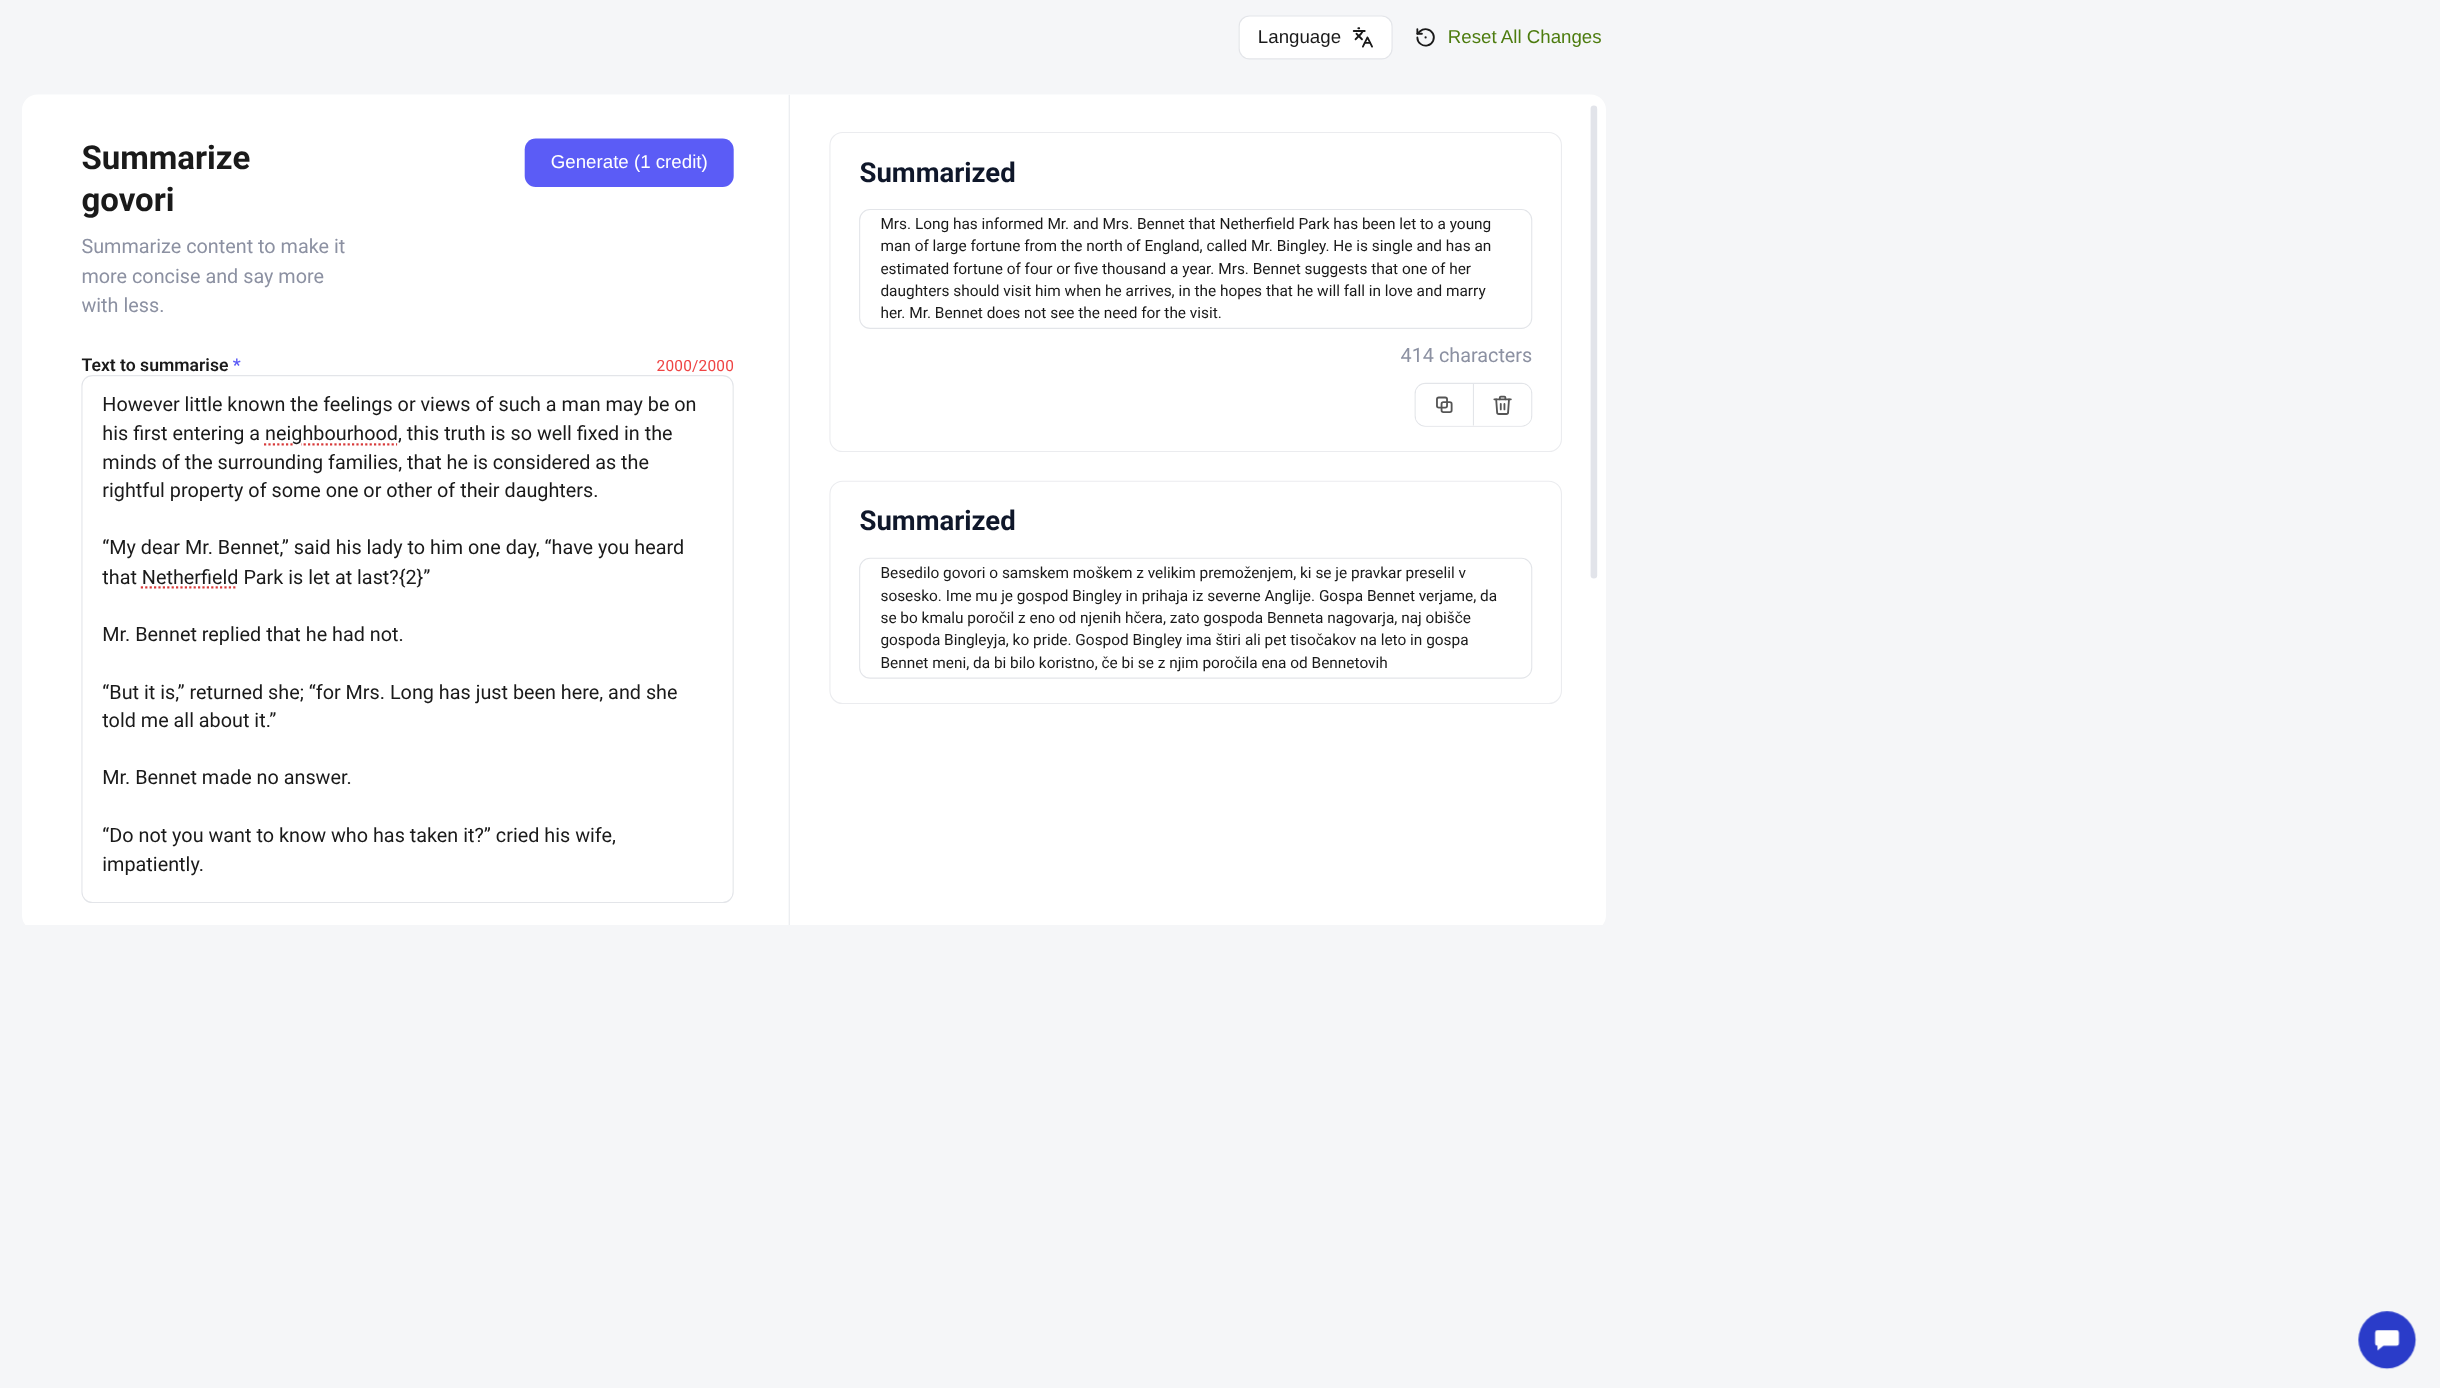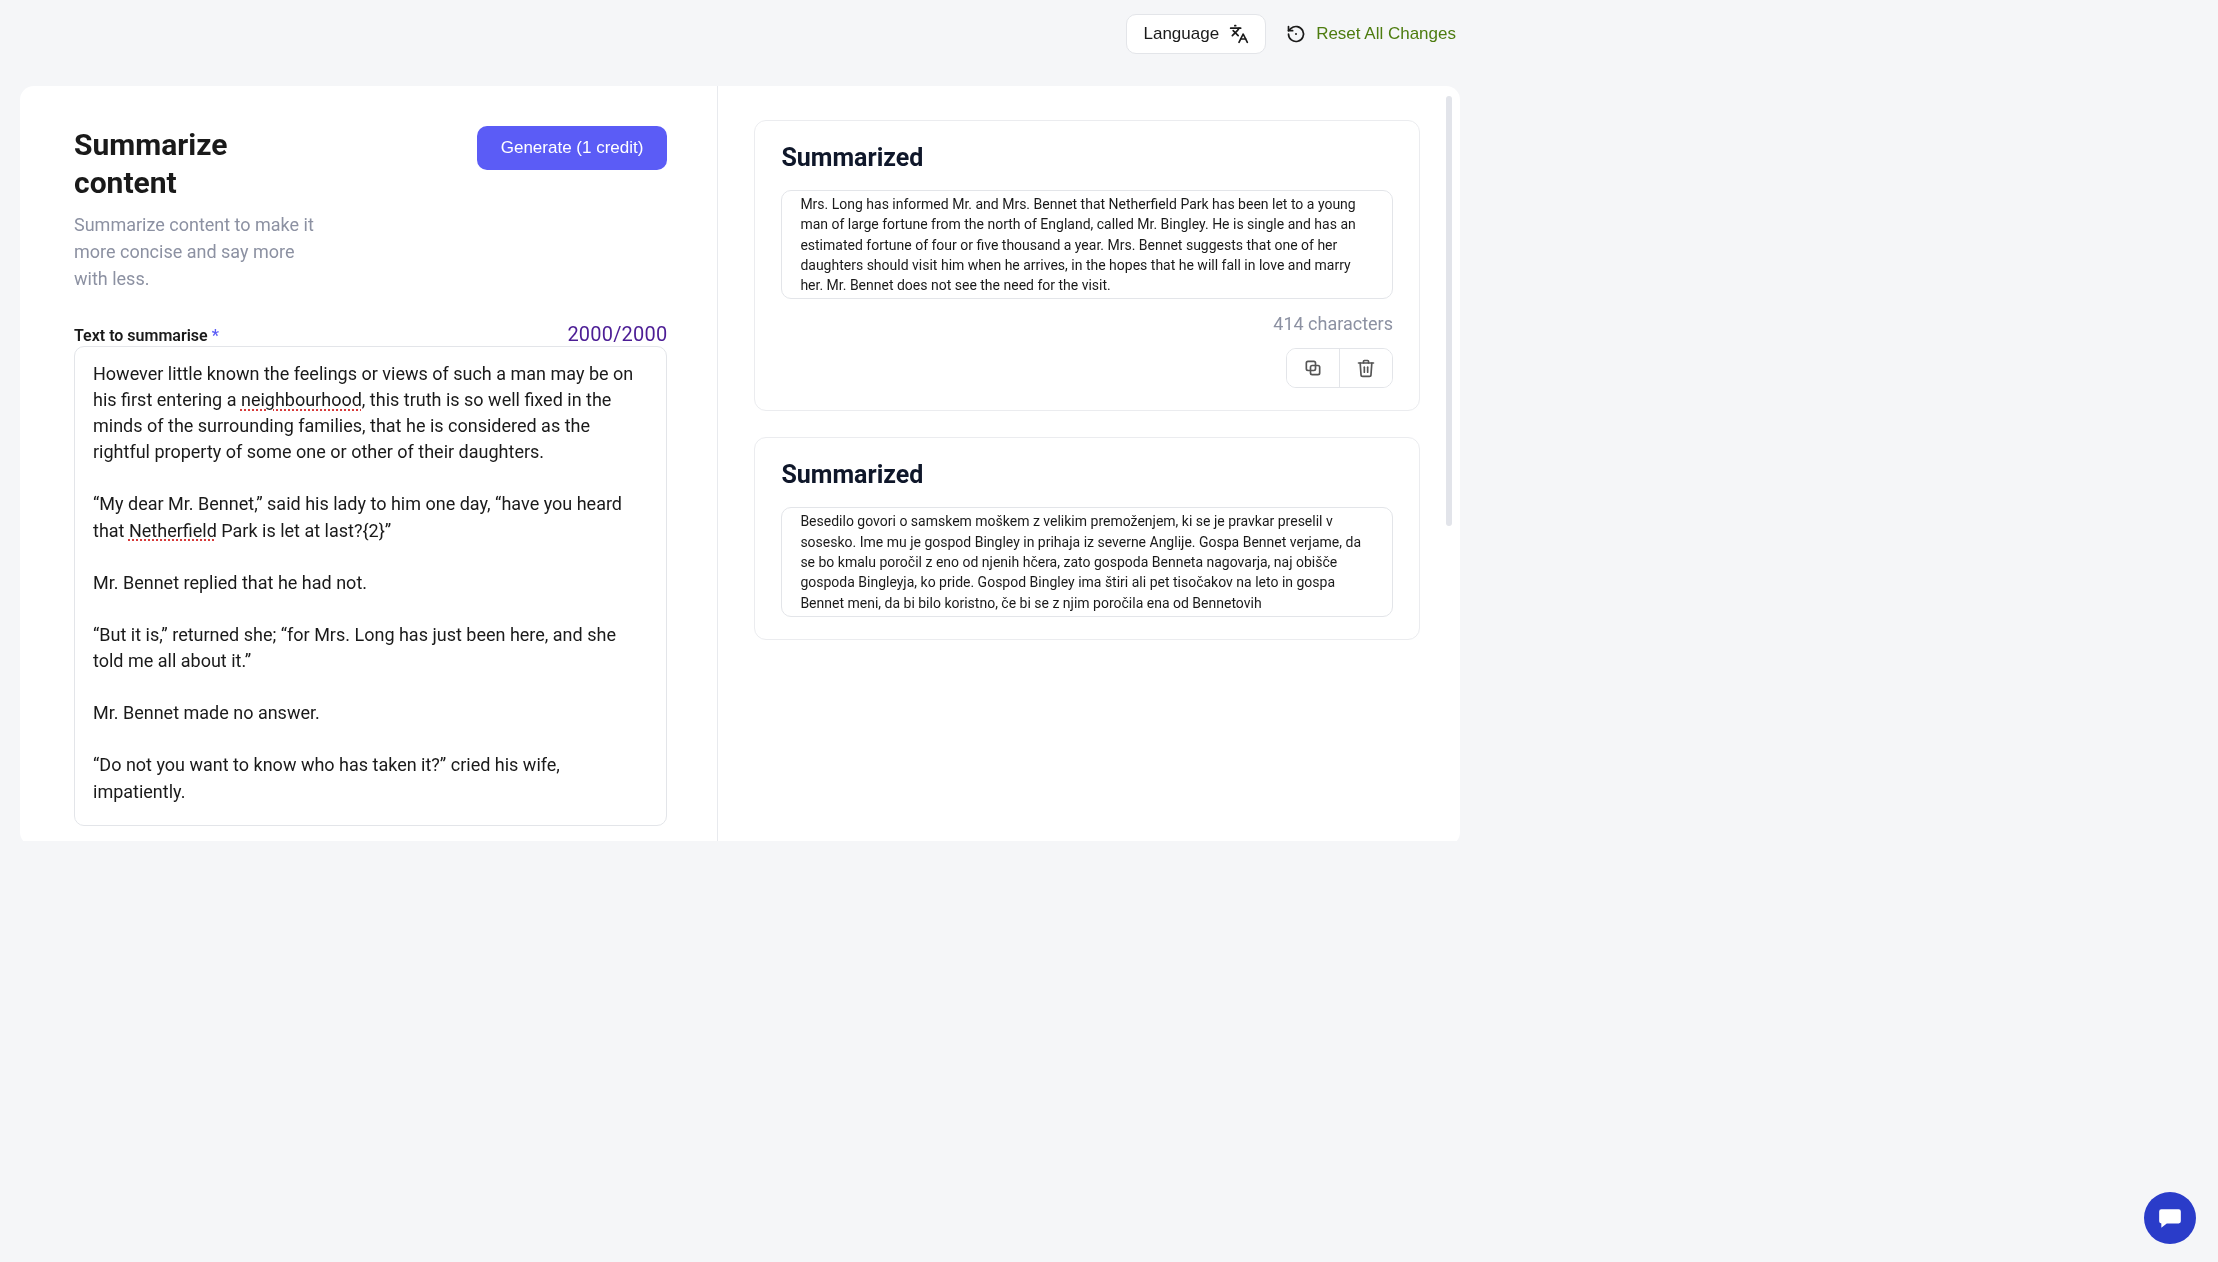--- a/index.html
+++ b/index.html
@@ -94,22 +94,22 @@
     align-items: baseline;
   }
   .input-label {
     font-size: 16px;
     font-weight: 600;
     color: #1a1a1a;
     text-align: center;
   }
   .input-label .req { color: #5b5cf6; margin-left: 4px; }
   .char-count {
-    font-size: 20px;
-    color: #4c1d95;
+    font-size: 14px;
+    color: #ef4444;
     letter-spacing: .2px;
   }
   .textarea {
     width: 100%;
     height: 480px;
     border: 1px solid #e3e5e9;
     border-radius: 10px;
     padding: 14px 18px;
     font-size: 18px;
     line-height: 1.45;
@@ -225,21 +225,21 @@
       </svg>
     </span>
     <span>Reset All Changes</span>
   </button>
 </div>
 
 <div class="main-card">
 
   <div class="left-panel">
     <div class="header-row">
-      <h1 class="title">Summarize content</h1>
+      <h1 class="title">Summarize govori</h1>
       <button class="generate-btn">Generate (1 credit)</button>
     </div>
     <p class="subtitle">Summarize content to make it more concise and say more with less.</p>
 
     <div class="input-label-row">
       <div class="input-label">
         <span>Text to summarise</span><span class="req">*</span>
       </div>
       <div class="char-count">2000/2000</div>
     </div>

